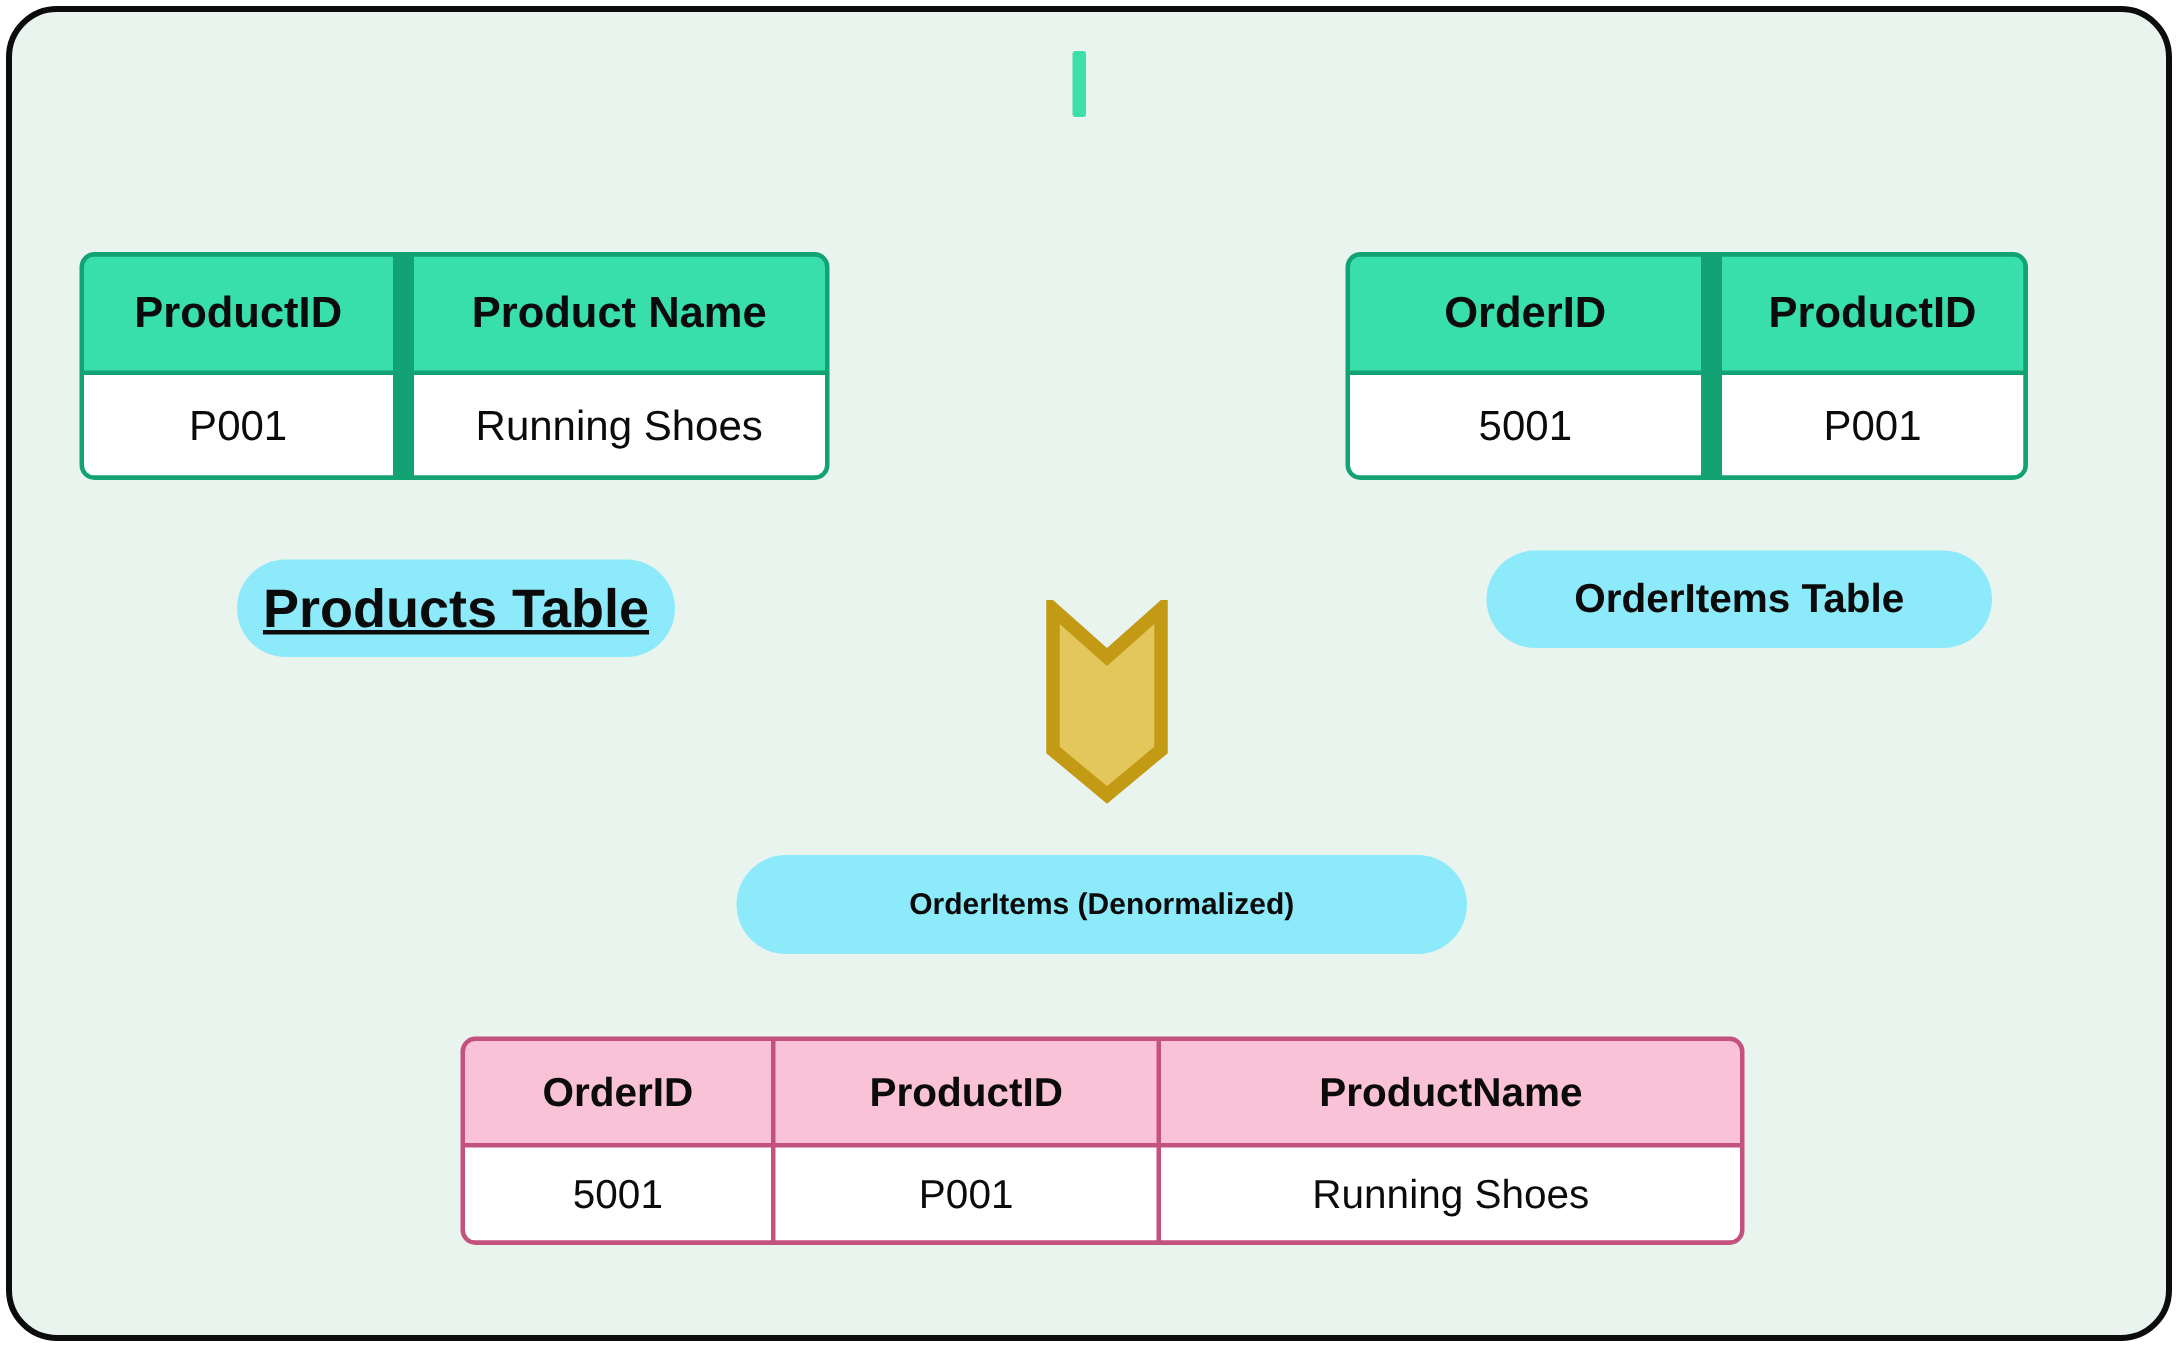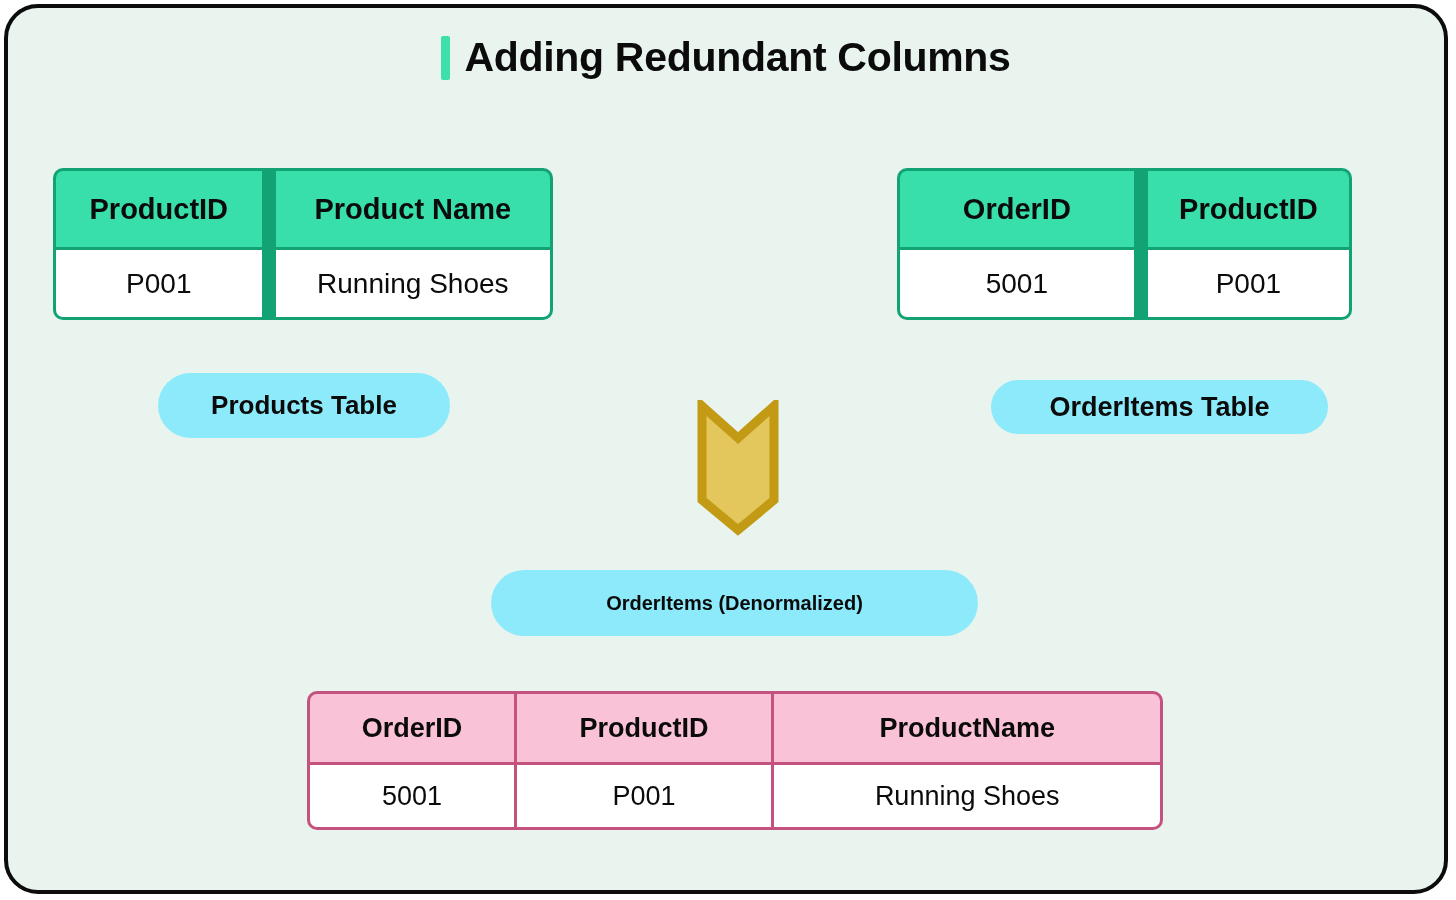--- a/index.html
+++ b/index.html
@@ -136,41 +136,40 @@
     box-sizing: border-box;
     background: #8ceafa;
     border-radius: 999px;
     display: flex;
     align-items: center;
     justify-content: center;
     color: #0b0b0b;
     font-weight: bold;
     white-space: nowrap;
   }
-  #pill-products   { left: 150px;  top: 365px; width: 292px; height: 65px; font-size: 26px; }
-  #pill-orderitems { left: 983px;  top: 372px; width: 337px; height: 54px; font-size: 27px; }
+  #pill-products   { left: 150px;  top: 365px; width: 292px; height: 65px; font-size: 36px; text-decoration: underline; }
+  #pill-orderitems { left: 983px;  top: 359px; width: 337px; height: 65px; font-size: 27px; }
   #pill-denorm     { left: 483px;  top: 562px; width: 487px; height: 66px; font-size: 20px; }
 
   
   #flow-arrow {
     position: absolute;
     left: 688px;
     top: 392px;
     width: 84px;
     height: 136px;
   }
 </style>
 </head>
 <body>
 
 <div class="canvas">
 
   <div class="title-wrap">
     <div class="title-bar"></div>
-    <div class="title-text">Adding Redundant Columns</div>
   </div>
 
   <div class="tbl green" id="products-table">
     <div class="tbl-row head">
       <div class="tbl-cell c0">ProductID</div>
       <div class="tbl-cell c1">Product Name</div>
     </div>
     <div class="tbl-row">
       <div class="tbl-cell c0">P001</div>
       <div class="tbl-cell c1">Running Shoes</div>

